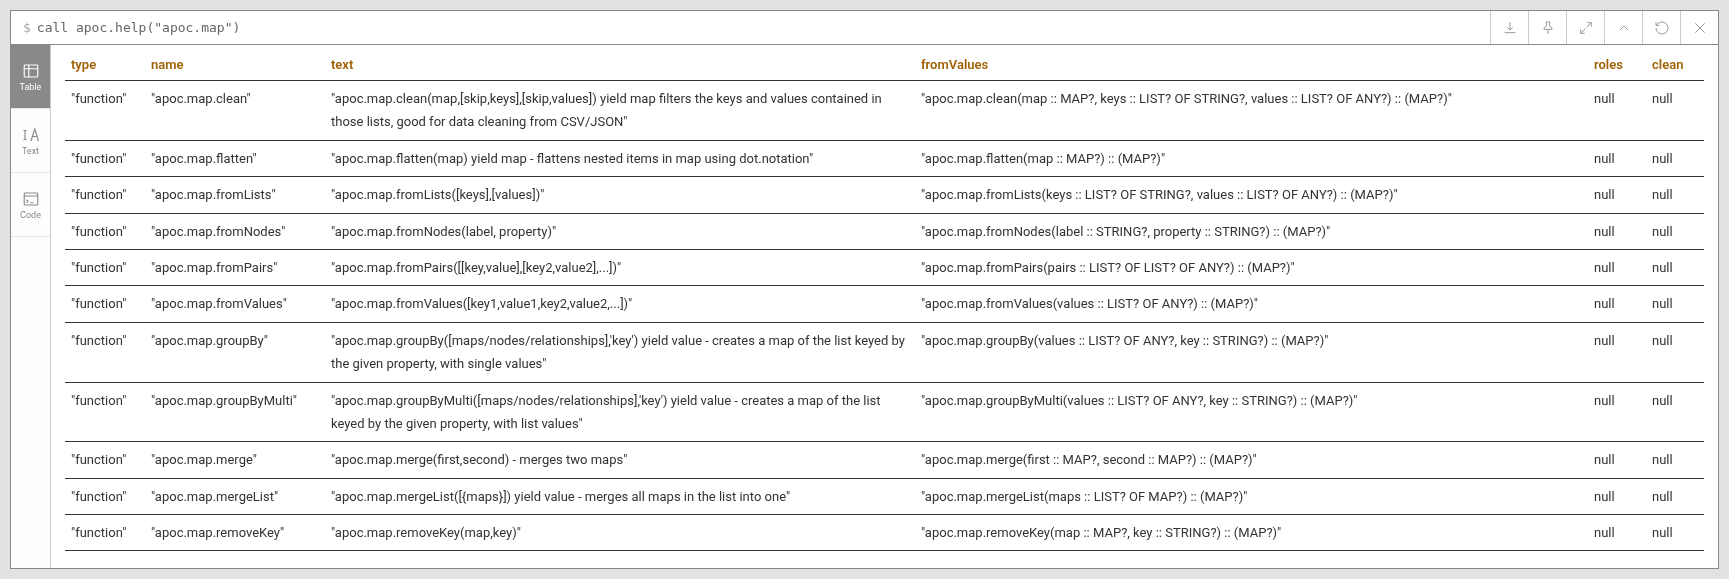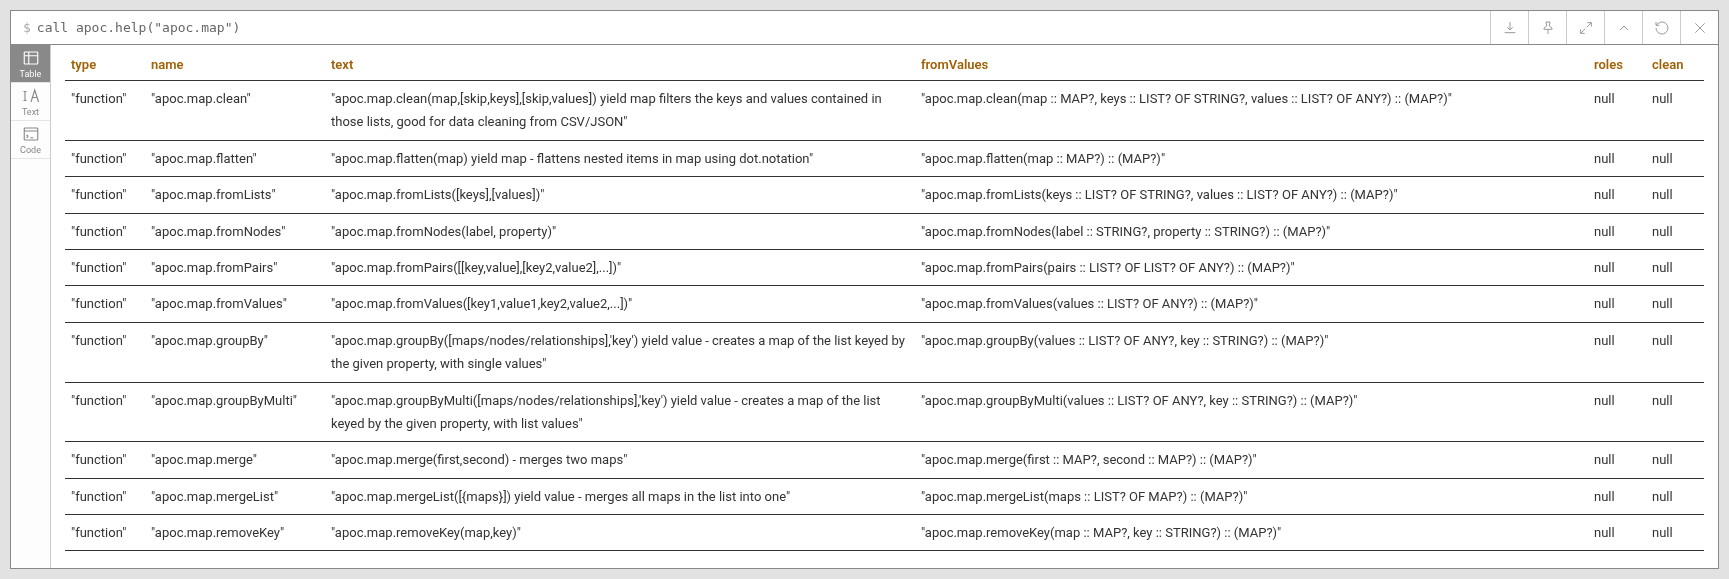--- a/index.html
+++ b/index.html
@@ -58,21 +58,21 @@
   }
   .sidebar {
     width: 40px;
     border-right: 1px solid #ccc;
     display: flex;
     flex-direction: column;
     background: #fdfdfd;
     flex-shrink: 0;
   }
   .side-item {
-    height: 38px;
+    height: 64px;
     display: flex;
     flex-direction: column;
     align-items: center;
     justify-content: center;
     color: #888;
     font-size: 9px;
     cursor: pointer;
     border-bottom: 1px solid #e5e5e5;
   }
   .side-item.active {

